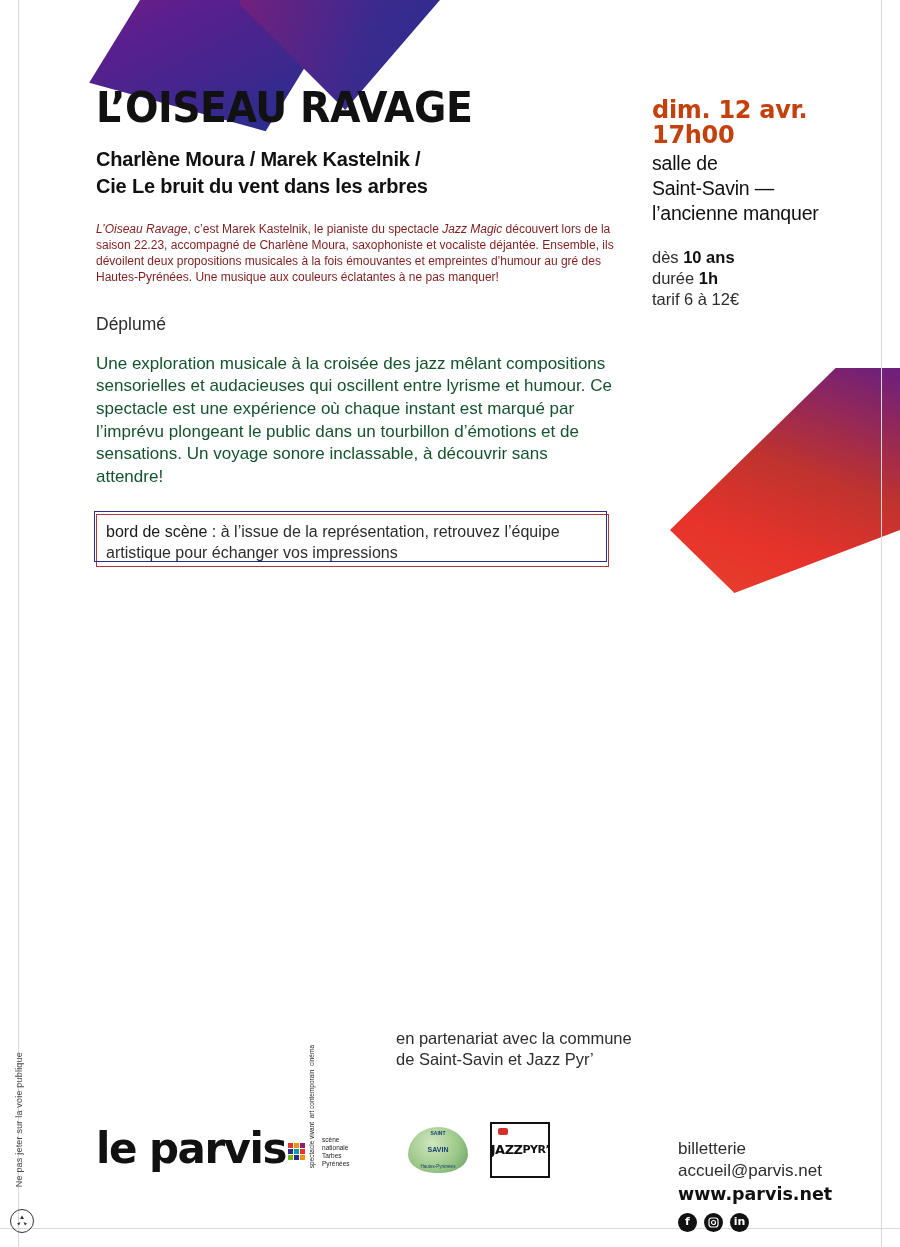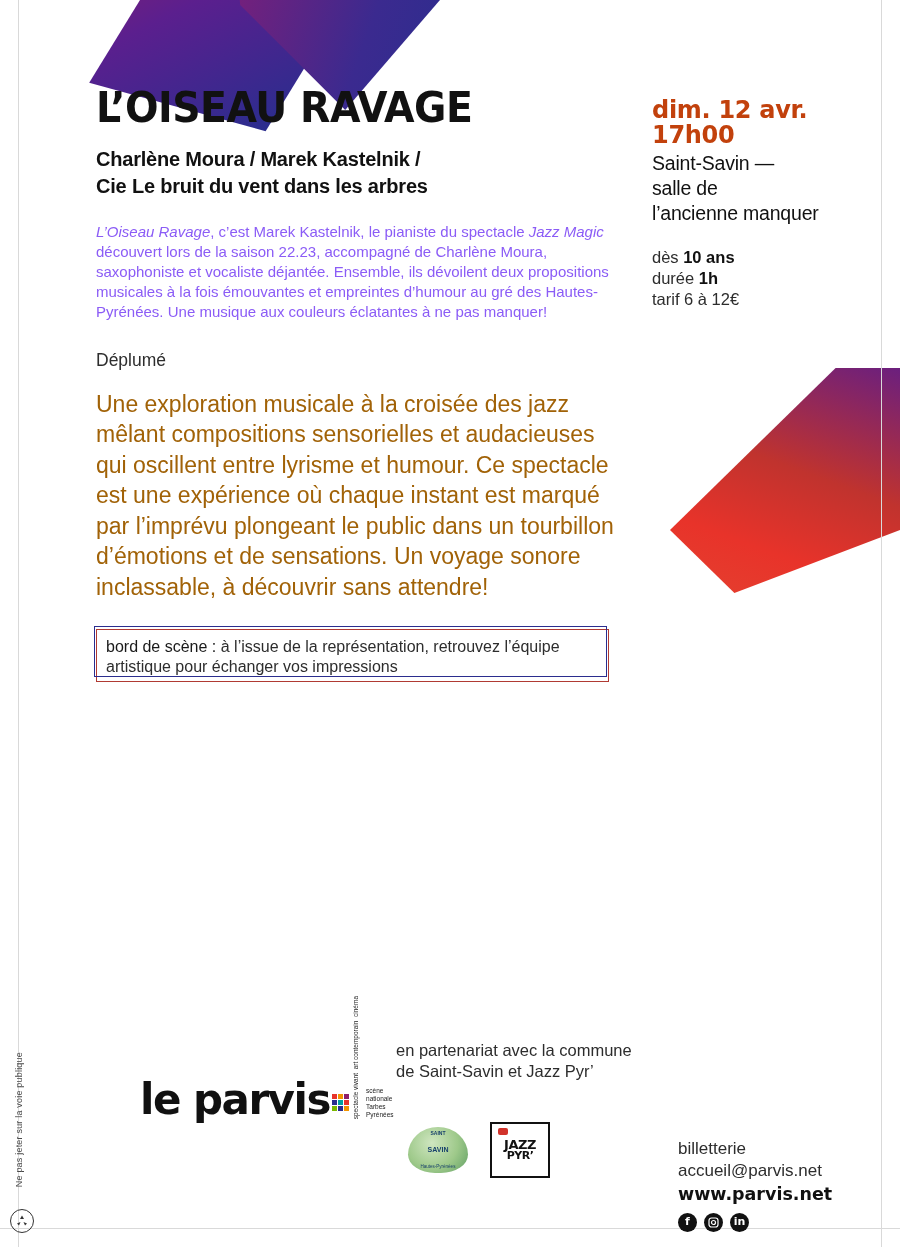--- a/index.html
+++ b/index.html
@@ -123,35 +123,35 @@
   }
   .subtitle {
     font-size: 20px;
     font-weight: bold;
     line-height: 1.35;
     color: #111;
     margin: 16px 0 22px 0;
     letter-spacing: -0.2px;
   }
   .body-text {
-    font-size: 15px;
+    font-size: 12px;
     line-height: 1.33;
-    color: #8b5cf6;
+    color: #7f1d1d;
     margin: 0 0 28px 0;
   }
   .body-text em { font-style: italic; }
   .section-title {
     font-size: 17.5px;
     color: #2d2d2d;
     margin: 0 0 18px 0;
   }
   .body-text-2 {
-    font-size: 23px;
+    font-size: 17px;
     line-height: 1.33;
-    color: #a16207;
+    color: #14532d;
     margin: 0 8px 26px 0;
   }
   .bord-box {
     position: relative;
     width: 513px;
     padding: 7px 9px 3px 9px;
     font-size: 16px;
     line-height: 1.28;
     color: #2d2d2d;
     border: 1px solid #b03a33;
@@ -198,24 +198,23 @@
     font-size: 16.5px;
     line-height: 1.28;
     color: #2d2d2d;
   }
   .info-details b { font-weight: bold; color: #111; }
 
   
   .logo-parvis {
     position: absolute;
     left: 96px;
-    top: 996px;
+    top: 1045px;
     display: flex;
     align-items: flex-end;
-    margin-left: 44px;
   }
   .parvis-word {
     font-family: "DejaVu Sans", sans-serif;
     font-size: 42px;
     font-weight: 800;
     letter-spacing: -1.5px;
     color: #111;
     line-height: 1;
   }
   .parvis-dots {
@@ -243,21 +242,20 @@
   }
 
   .partner-text {
     position: absolute;
     left: 396px;
     top: 1028px;
     width: 240px;
     font-size: 16.5px;
     line-height: 1.3;
     color: #2d2d2d;
-    margin-top: 12px;
   }
 
   .partner-logos {
     position: absolute;
     left: 408px;
     top: 1122px;
     display: flex;
     align-items: center;
     gap: 22px;
   }
@@ -285,21 +283,21 @@
     position: absolute; bottom: 3px; left: 0; right: 0;
     font-size: 4.5px; color: #17406b; font-weight: normal;
   }
   .logo-jazzpyr {
     width: 56px;
     height: 52px;
     border: 2px solid #111;
     display: flex;
     align-items: center;
     justify-content: center;
-    flex-direction: column;
+    flex-direction: row;
     background: #fff;
     position: relative;
   }
   .jazz-red {
     position: absolute;
     top: 4px; left: 6px;
     width: 10px; height: 7px;
     background: #d1332b;
     border-radius: 2px;
   }
@@ -380,22 +378,22 @@
     <p class="section-title">Déplumé</p>
 
     <p class="body-text-2">Une exploration musicale à la croisée des jazz mêlant compositions sensorielles et audacieuses qui oscillent entre lyrisme et humour. Ce spectacle est une expérience où chaque instant est marqué par l’imprévu plongeant le public dans un tourbillon d’émotions et de sensations. Un voyage sonore inclassable, à découvrir sans attendre!</p>
 
     <div class="bord-box"><span class="bord-label">bord de scène :</span><span> à l’issue de la représentation, retrouvez l’équipe artistique pour échanger vos impressions</span></div>
   </div>
 
   <div class="info-col">
     <div class="info-date">dim. 12 avr.</div>
     <div class="info-date">17h00</div>
+    <div class="info-place">salle de</div>
     <div class="info-place">Saint-Savin —</div>
-    <div class="info-place">salle de</div>
     <div class="info-place">l’ancienne manquer</div>
 
     <div class="info-details">
       <div><span>dès </span><b>10 ans</b></div>
       <div><span>durée </span><b>1h</b></div>
       <div>tarif 6 à 12€</div>
     </div>
   </div>
 
   <div class="logo-parvis">

